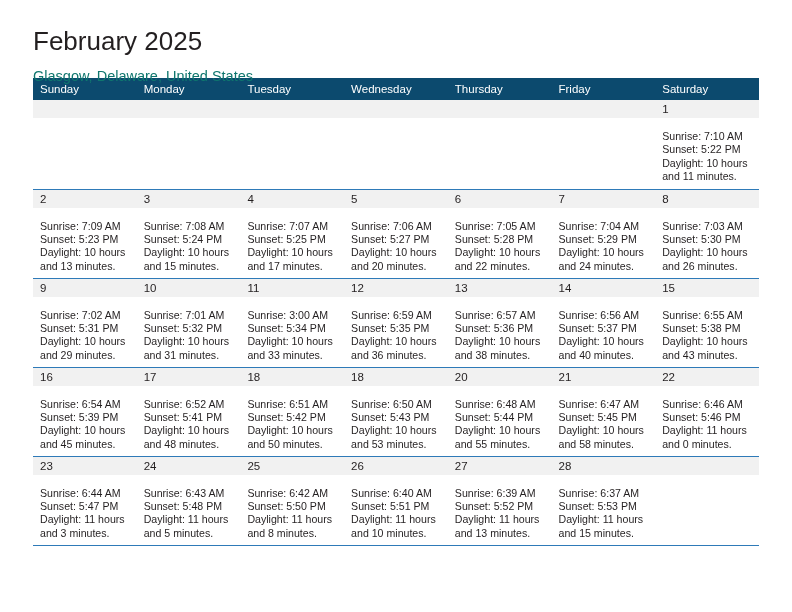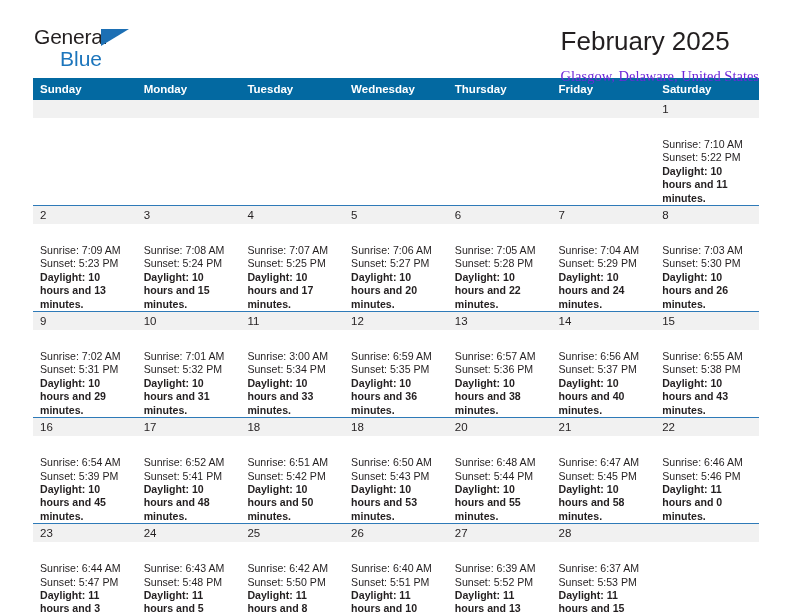--- a/index.html
+++ b/index.html
@@ -66,39 +66,38 @@
     padding-top: 0px;
   }
   .month-title {
     font-size: 26px;
     color: #231f20;
     line-height: 30px;
     white-space: nowrap;
   }
   .location {
     font-size: 14.5px;
-    color: #6d28d9;
+    color: #0f766e;
     line-height: 18px;
     margin-top: 11px;
     white-space: nowrap;
-    font-family: Liberation Serif, serif;
   }
 
   
   .calendar {
     width: 726px;
     border-collapse: collapse;
     table-layout: fixed;
     margin-top: 6px;
   }
   .calendar th {
-    background: #0369a1;
+    background: #0c4a6e;
     color: #ffffff;
     font-size: 11.5px;
-    font-weight: bold;
+    font-weight: normal;
     text-align: left;
     padding: 5px 0 5px 7px;
     height: 20px;
     box-sizing: border-box;
   }
   .week-row > td {
     vertical-align: top;
     padding: 0;
     border-top: 1.4px solid #2e7ab8;
     height: 89px;
@@ -118,49 +117,43 @@
     color: #231f20;
     padding: 3px 0 3px 7px;
     height: 18px;
     box-sizing: border-box;
     line-height: 12px;
   }
   .cell-empty .daynum {
     background: #f1f1f1;
   }
   .details {
-    padding: 20px 6px 0 7px;
+    padding: 12px 6px 0 7px;
     font-size: 10.6px;
     line-height: 13.4px;
     color: #231f20;
   }
   .details div {
     white-space: nowrap;
   }
   .details .daylight {
     white-space: normal;
-    font-weight: bold;
   }
   .bottom-rule {
     width: 726px;
     height: 1.4px;
     background: #2e7ab8;
   }
 </style>
 </head>
 <body>
 
 <div class="page">
 
   <div class="topbar">
-    <div class="logo">
-      <span class="logo-general">General</span>
-      <span class="logo-triangle"></span>
-      <span class="logo-blue">Blue</span>
-    </div>
     <div class="titles">
       <div class="month-title">February 2025</div>
       <div class="location">Glasgow, Delaware, United States</div>
     </div>
   </div>
 
   <table class="calendar">
     <thead>
       <tr id="weekday-row">
           <th>Sunday</th>

